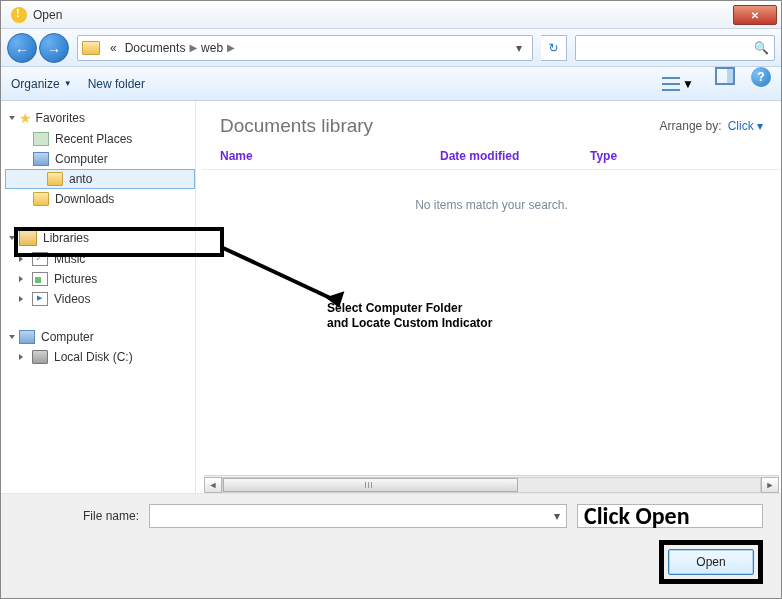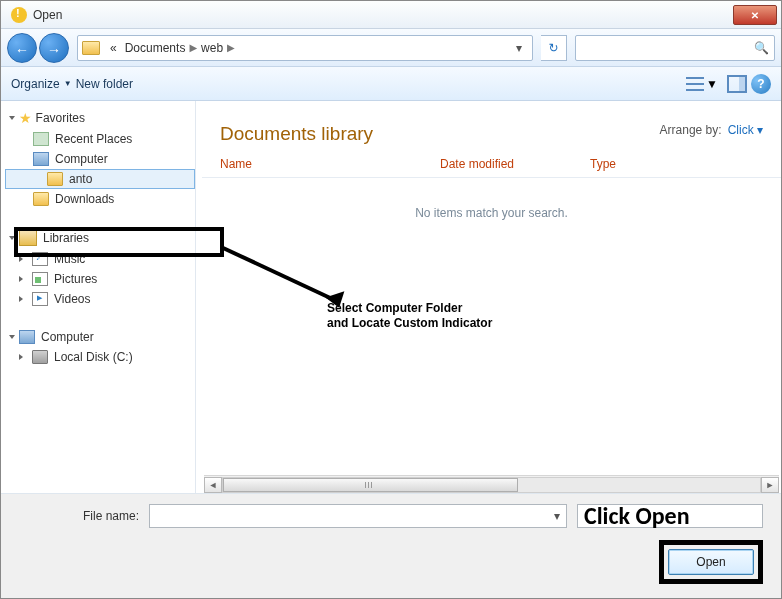--- a/index.html
+++ b/index.html
@@ -21,21 +21,21 @@
 .folder-icon-mini { width: 18px; height: 14px; background: linear-gradient(#ffe9a8,#f1c04f); border: 1px solid #caa23a; border-radius: 1px; margin-right: 6px; }
 .crumb { color: #333; padding: 0 4px; }
 .crumb-sep { color: #777; font-size: 10px; }
 .addr-drop { margin-left: auto; color: #555; padding: 0 6px; cursor: pointer; }
 .refresh { width: 26px; height: 26px; border: 1px solid #a6bcd4; border-left: none; background: #fff; display: flex; align-items: center; justify-content: center; color: #1e6fbf; cursor: pointer; }
 .searchbox { width: 200px; height: 26px; background: #fff; border: 1px solid #a6bcd4; border-radius: 2px; margin-left: 6px; display: flex; align-items: center; }
 .searchbox input { flex: 1; border: none; outline: none; padding: 0 6px; font-style: italic; color: #888; font-size: 12px; }
 .searchbox .sicon { width: 24px; text-align: center; color: #2a6bb0; cursor: pointer; }
 
 
-.toolbar { height: 34px; background: linear-gradient(#f5faff,#dfeefd); border-bottom: 1px solid #c4d5e8; display: flex; align-items: center; padding: 0 10px; gap: 4px; }
+.toolbar { height: 34px; background: linear-gradient(#f5faff,#dfeefd); border-bottom: 1px solid #c4d5e8; display: flex; padding: 0 10px; gap: 16px; }
 .tool { color: #18385a; cursor: pointer; display: flex; align-items: center; gap: 4px; }
 .tool .dd { font-size: 8px; color: #18385a; }
 .toolbar .spacer { flex: 1; }
 .view-sel { display: flex; align-items: center; gap: 2px; border: 1px solid transparent; padding: 2px 4px; cursor: pointer; }
 .view-lines { width: 18px; height: 14px; display: flex; flex-direction: column; justify-content: space-between; }
 .view-lines span { height: 2px; background: #5a8bc0; }
 .preview-toggle { width: 20px; height: 18px; border: 2px solid #5a8bc0; cursor: pointer; position: relative; }
 .preview-toggle::after { content:""; position:absolute; left:60%; top:0; bottom:0; width:40%; background:#bcd5ef; }
 .help { width: 20px; height: 20px; border-radius: 50%; background: radial-gradient(circle at 30% 30%, #7ec2f7,#2a7dc4); color: #fff; text-align: center; line-height: 20px; font-weight: bold; cursor: pointer; }
 
@@ -60,24 +60,24 @@
 .ico.pic::after{content:""; position:absolute; left:2px; top:4px; width:6px; height:6px; background:#6fbf73;}
 .ico.vid { background:#fff; border:1px solid #888; position:relative;}
 .ico.vid::after{content:"▶"; font-size:7px; color:#2a7dc4; position:absolute; left:4px; top:1px;}
 .ico.disk { background: linear-gradient(#d0d0d0,#a0a0a0); border:1px solid #777; border-radius:1px; }
 .gap { height: 18px; }
 
 .sidesplit { width: 6px; background: transparent; position: relative; }
 
 .content { flex: 1; display: flex; flex-direction: column; background: #fff; position: relative; }
 .lib-header { padding: 14px 18px 4px; display: flex; }
-.lib-title { color: #a16207; font-size: 19px; margin-top: 8px; }
+.lib-title { color: #737373; font-size: 19px; }
 .lib-header .right { margin-left: auto; display: flex; align-items: center; gap: 6px; color: #555; }
 .lib-header .arrlink { color: #1e6fbf; cursor: pointer; }
-.cols { display: flex; padding: 8px 18px 6px; color: #c2410c; border-bottom: 1px solid #e6ecf3; }
+.cols { display: flex; padding: 8px 18px 6px; color: #6d28d9; border-bottom: 1px solid #e6ecf3; font-weight: bold; }
 .cols .c1 { width: 220px; } .cols .c2 { width: 150px; } .cols .c3 { flex:1; }
 .empty { text-align: center; color: #7a8a99; padding: 28px 0; }
 .content-fill { flex: 1; position: relative; }
 
 
 .anno-box { position:absolute; border:4px solid #000; pointer-events:none; }
 .anno-line { position:absolute; background:#000; transform-origin: left center; }
 .anno-arrow { position:absolute; width:0; height:0; border-left:10px solid transparent; border-right:10px solid transparent; border-top:14px solid #000; }
 .anno-text { position:absolute; font-family: Calibri, Arial, sans-serif; font-size:21px; font-weight:bold; color:#000; line-height:1.25; }
 

